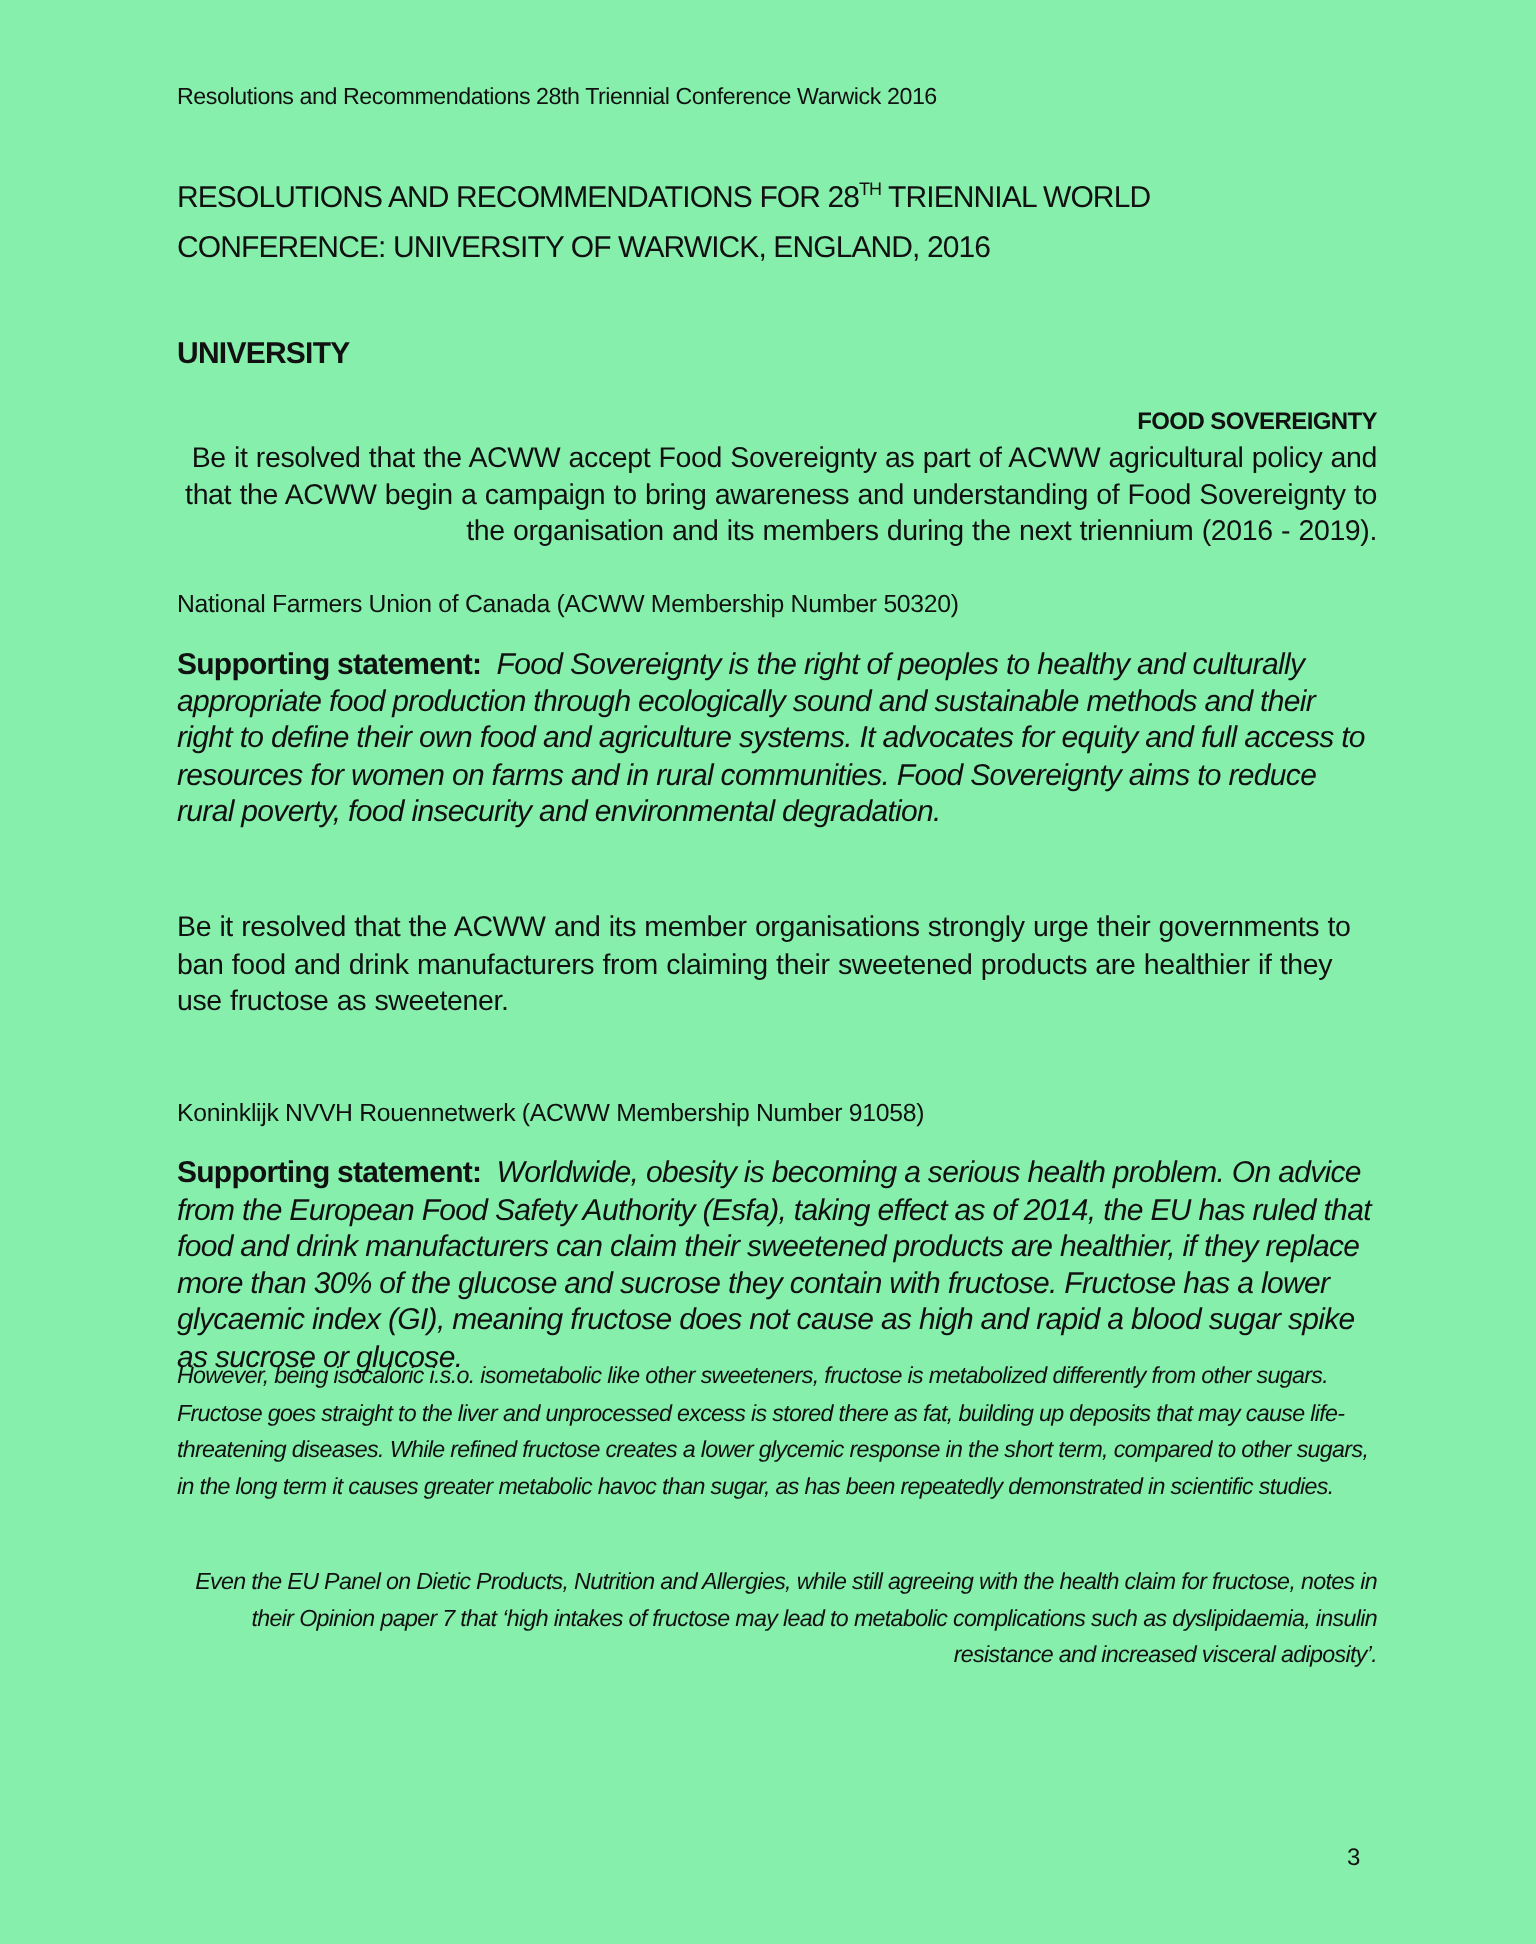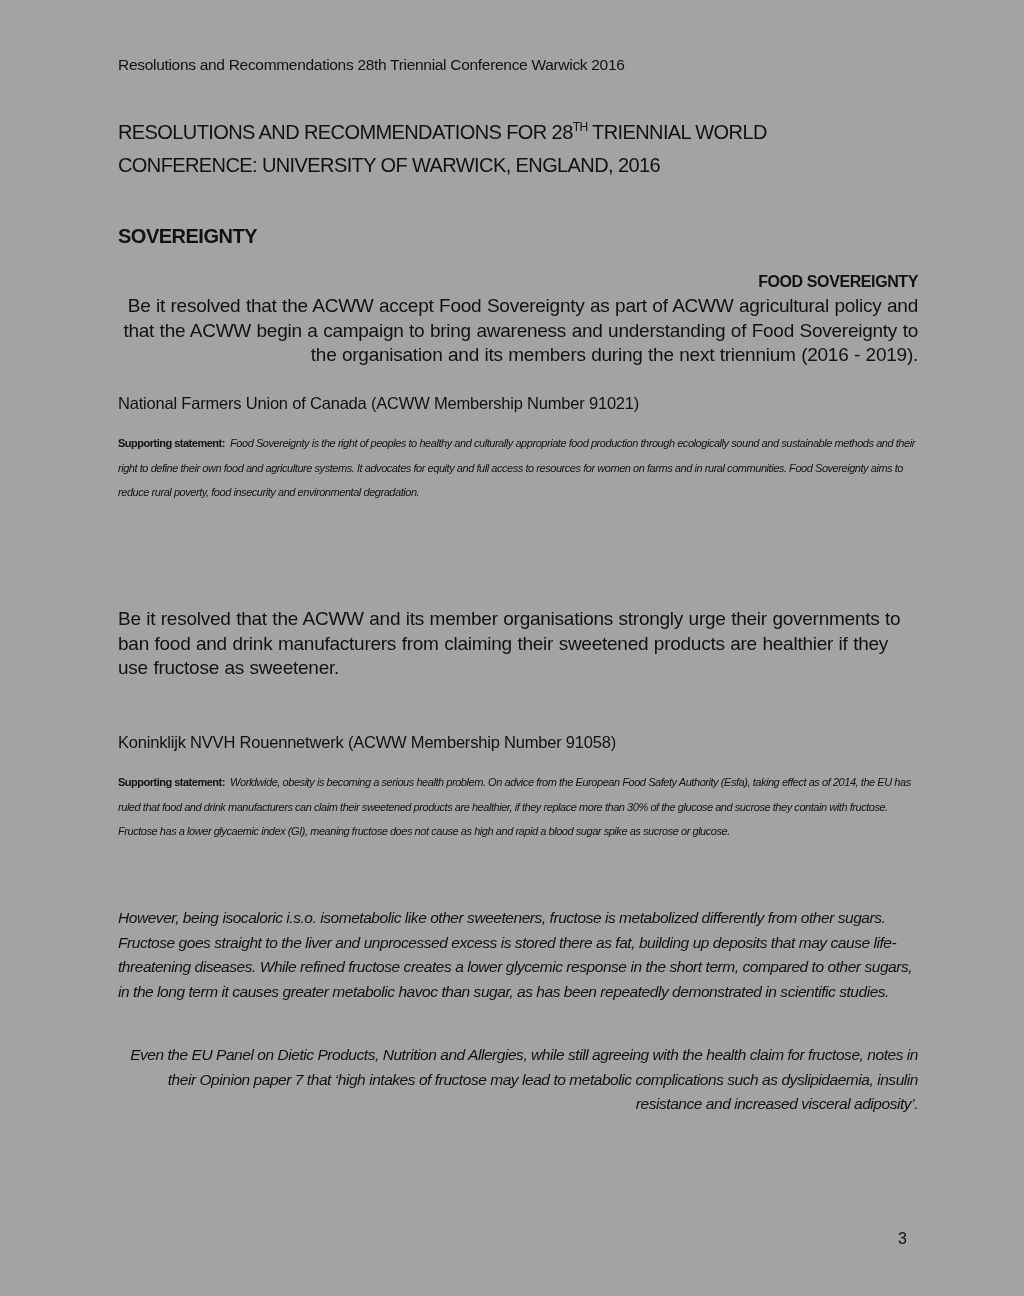--- a/index.html
+++ b/index.html
@@ -1,50 +1,50 @@
 <!DOCTYPE html>
 <html><head>
 <meta charset="utf-8">
 <style>
   html, body { margin:0; padding:0; background:#ffffff; }
   body { width:1024px; height:1296px; position:relative; overflow:hidden;
          font-family:"Liberation Sans", sans-serif; color:#111; }
-  .page { position:absolute; left:0; top:0; width:1024px; height:1296px; background:#a3a3a3; }
+  .page { position:absolute; left:0; top:0; width:1024px; height:1296px; background:#86efac; }
   .running-header { position:absolute; left:118px; top:56px; font-size:15.5px; letter-spacing:-0.3px; color:#111; }
   .doc-title { position:absolute; left:118px; top:116px; width:760px; font-size:20px; font-weight:normal;
                line-height:33px; letter-spacing:-0.6px; color:#111; margin:0; }
   .doc-title sup { font-size:12px; vertical-align:8px; line-height:0; }
   .section-heading { position:absolute; left:118px; top:225px; font-size:20px; font-weight:bold; letter-spacing:-0.5px; margin:0; }
   .block { position:absolute; left:118px; width:800px; }
   .sub-heading { font-size:16px; font-weight:bold; letter-spacing:-0.4px; line-height:24px; margin:0; }
   .resolution { font-size:19px; line-height:24.5px; letter-spacing:-0.25px; margin:0; word-spacing:0.5px; }
   .proposer { font-size:16.5px; line-height:24px; letter-spacing:-0.2px; margin:0; }
-  .support { font-size:11px; line-height:24.5px; letter-spacing:-0.45px; margin:0; }
+  .support { font-size:20px; line-height:24.5px; letter-spacing:-0.45px; margin:0; }
   .support .label { font-weight:bold; font-style:normal; letter-spacing:-0.5px; }
   .support .italic, .italic-para { font-style:italic; }
   .italic-para { font-size:15.5px; line-height:24.5px; letter-spacing:-0.45px; margin:0; }
   .page-number { position:absolute; left:898px; top:1230px; font-size:16px; }
 </style>
 </head>
 <body>
 
 <div class="page">
 
   <div class="running-header">Resolutions and Recommendations 28th Triennial Conference Warwick 2016</div>
 
   <h1 class="doc-title"><span>RESOLUTIONS AND RECOMMENDATIONS FOR 28</span><sup>TH</sup><span> TRIENNIAL WORLD CONFERENCE:  UNIVERSITY OF WARWICK, ENGLAND, 2016</span></h1>
 
-  <h2 class="section-heading">SOVEREIGNTY</h2>
+  <h2 class="section-heading">UNIVERSITY</h2>
 
   <div class="block" style="top:270px;text-align:right;">
     <h3 class="sub-heading">FOOD SOVEREIGNTY</h3>
     <p class="resolution">Be it resolved that the ACWW accept Food Sovereignty as part of ACWW agricultural policy and that the ACWW begin a campaign to bring awareness and understanding of Food Sovereignty to the organisation and its members during the next triennium (2016 - 2019).</p>
   </div>
   <div class="block" style="top:391px;">
-    <p class="proposer">National Farmers Union of Canada (ACWW Membership Number 91021)</p>
+    <p class="proposer">National Farmers Union of Canada (ACWW Membership Number 50320)</p>
   </div>
   <div class="block" style="top:431px;">
     <p class="support"><span class="label">Supporting statement:</span>&nbsp; <span class="italic">Food Sovereignty is the right of peoples to healthy and culturally appropriate food production through ecologically sound and sustainable methods and their right to define their own food and agriculture systems. It advocates for equity and full access to resources for women on farms and in rural communities. Food Sovereignty aims to reduce rural poverty, food insecurity and environmental degradation.</span></p>
   </div>
 
   <div class="block" style="top:607px;">
     <p class="resolution">Be it resolved that the ACWW and its member organisations strongly urge their governments to ban food and drink manufacturers from claiming their sweetened products are healthier if they use fructose as sweetener.</p>
   </div>
   <div class="block" style="top:730px;">
     <p class="proposer">Koninklijk NVVH Rouennetwerk (ACWW Membership Number 91058)</p>

